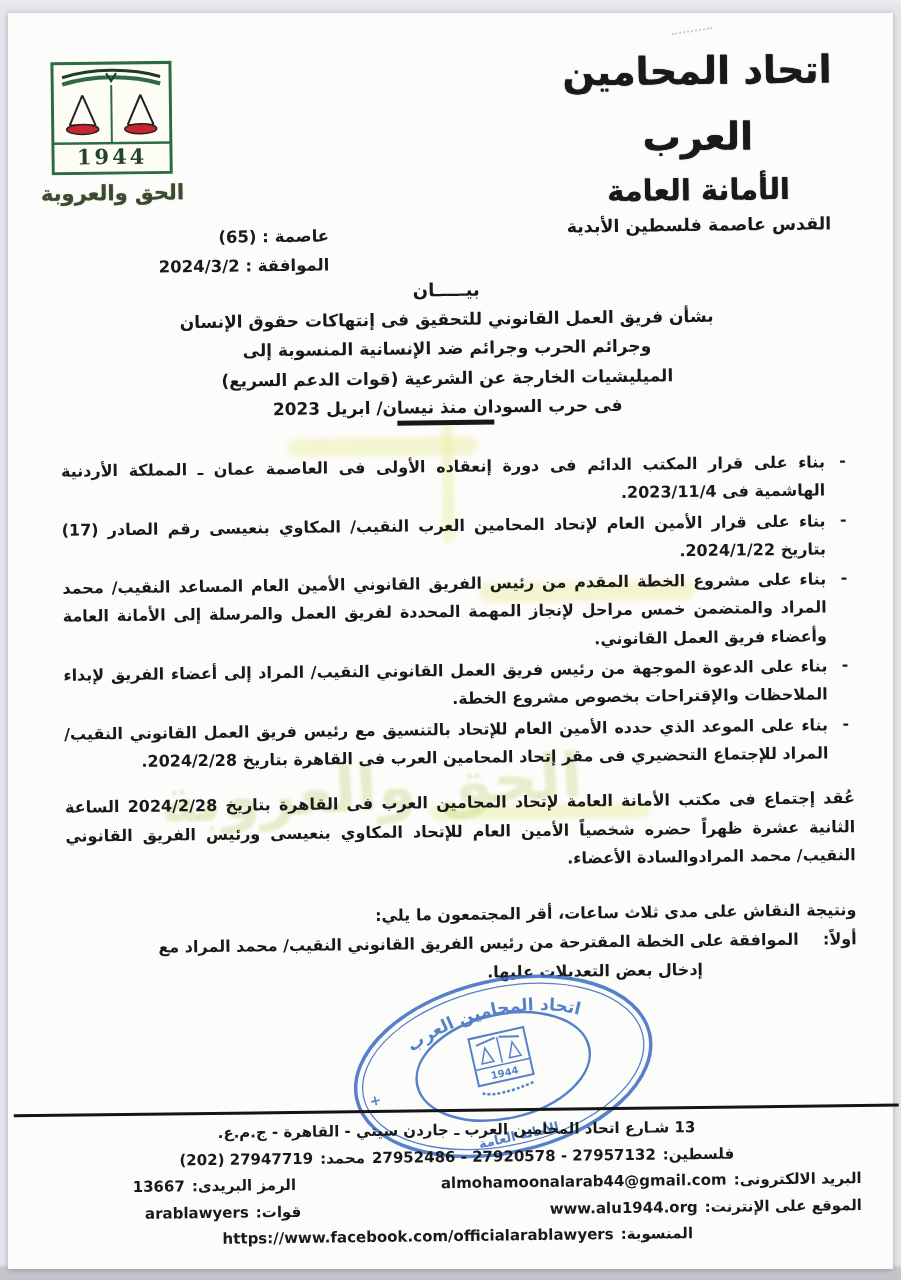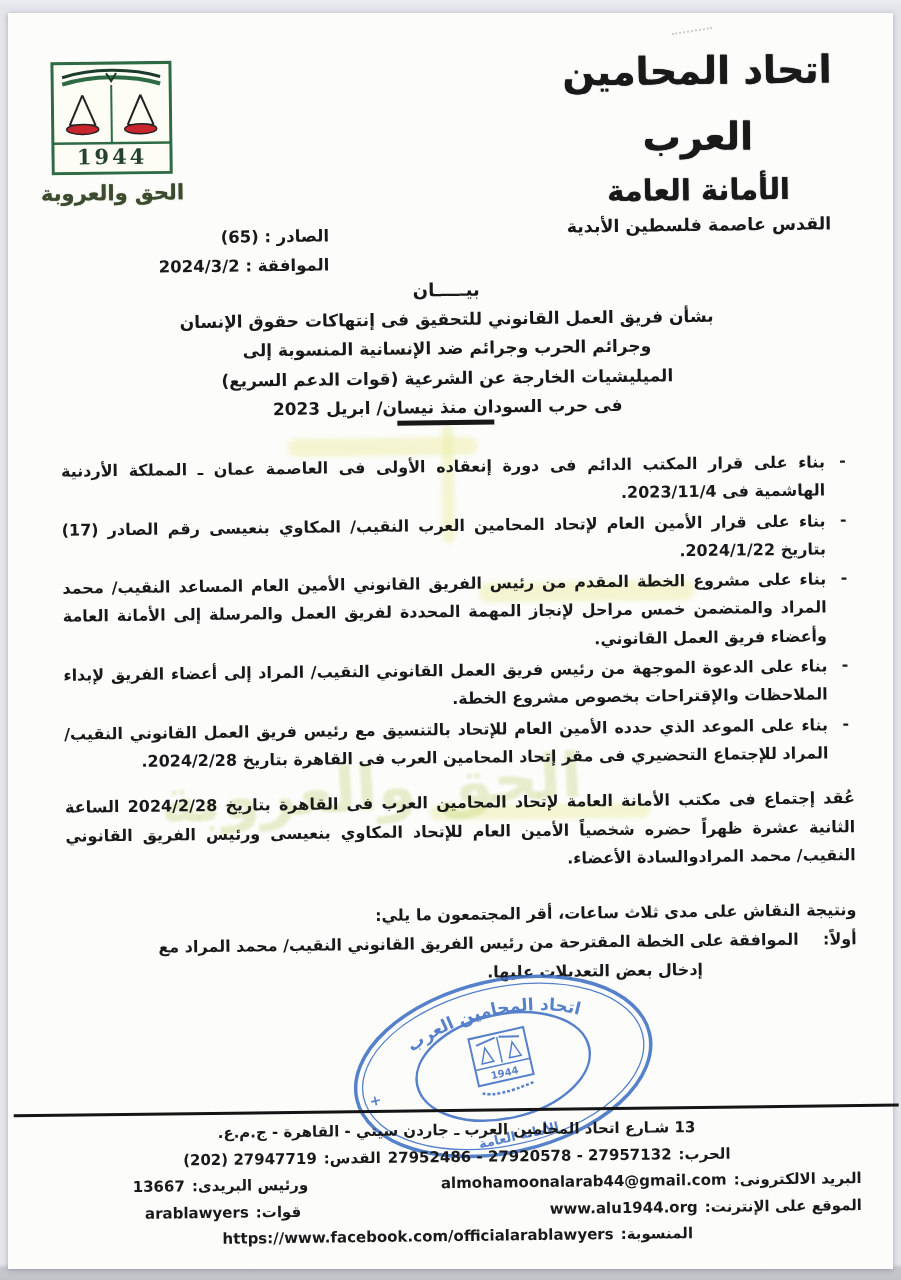--- a/index.html
+++ b/index.html
@@ -94,21 +94,21 @@
     </div>
 
     <div class="letterhead">
       <div class="lh-org">اتحاد المحامين العرب</div>
       <div class="lh-sec">الأمانة العامة</div>
       <div class="lh-jer">القدس عاصمة فلسطين الأبدية</div>
     </div>
 
     <div class="meta">
       <div>
-        <span>الصادر :</span>
+        <span>عاصمة :</span>
         <span class="ltr">(65)</span>
       </div>
       <div>
         <span>الموافقة :</span>
         <span class="ltr">2024/3/2</span>
       </div>
     </div>
 
     <div class="title">
       <div class="t-head">بيـــــان</div>
@@ -169,32 +169,32 @@
         <text x="160" y="100" text-anchor="middle" font-size="10" font-weight="bold" fill="#3f6fc4">1944</text>
         <path d="M134,112 q14,7 52,0" stroke="#3f6fc4" stroke-width="2.5" fill="none" stroke-dasharray="3,2"></path>
       </svg>
     </div>
 
     <div class="footer">
       <div class="frow">
         <span>13 شـارع اتحاد المحامين العرب ـ جاردن سيتي - القاهرة - ج.م.ع.</span>
       </div>
       <div class="frow">
-        <span>الحرب:</span>
+        <span>فلسطين:</span>
         <span class="ltr">27952486 - 27920578 - 27957132</span>
-        <span>القدس:</span>
+        <span>محمد:</span>
         <span class="ltr">(202) 27947719</span>
       </div>
       <div class="frow split3">
         <span class="pair">
           <span>البريد الالكترونى:</span>
           <span class="ltr">almohamoonalarab44@gmail.com</span>
         </span>
         <span class="pair">
-          <span>ورئيس البريدى:</span>
+          <span>الرمز البريدى:</span>
           <span class="ltr">13667</span>
         </span>
       </div>
       <div class="frow split4">
         <span class="pair">
           <span>الموقع على الإنترنت:</span>
           <span class="ltr">www.alu1944.org</span>
         </span>
         <span class="pair">
           <span>قوات:</span>

